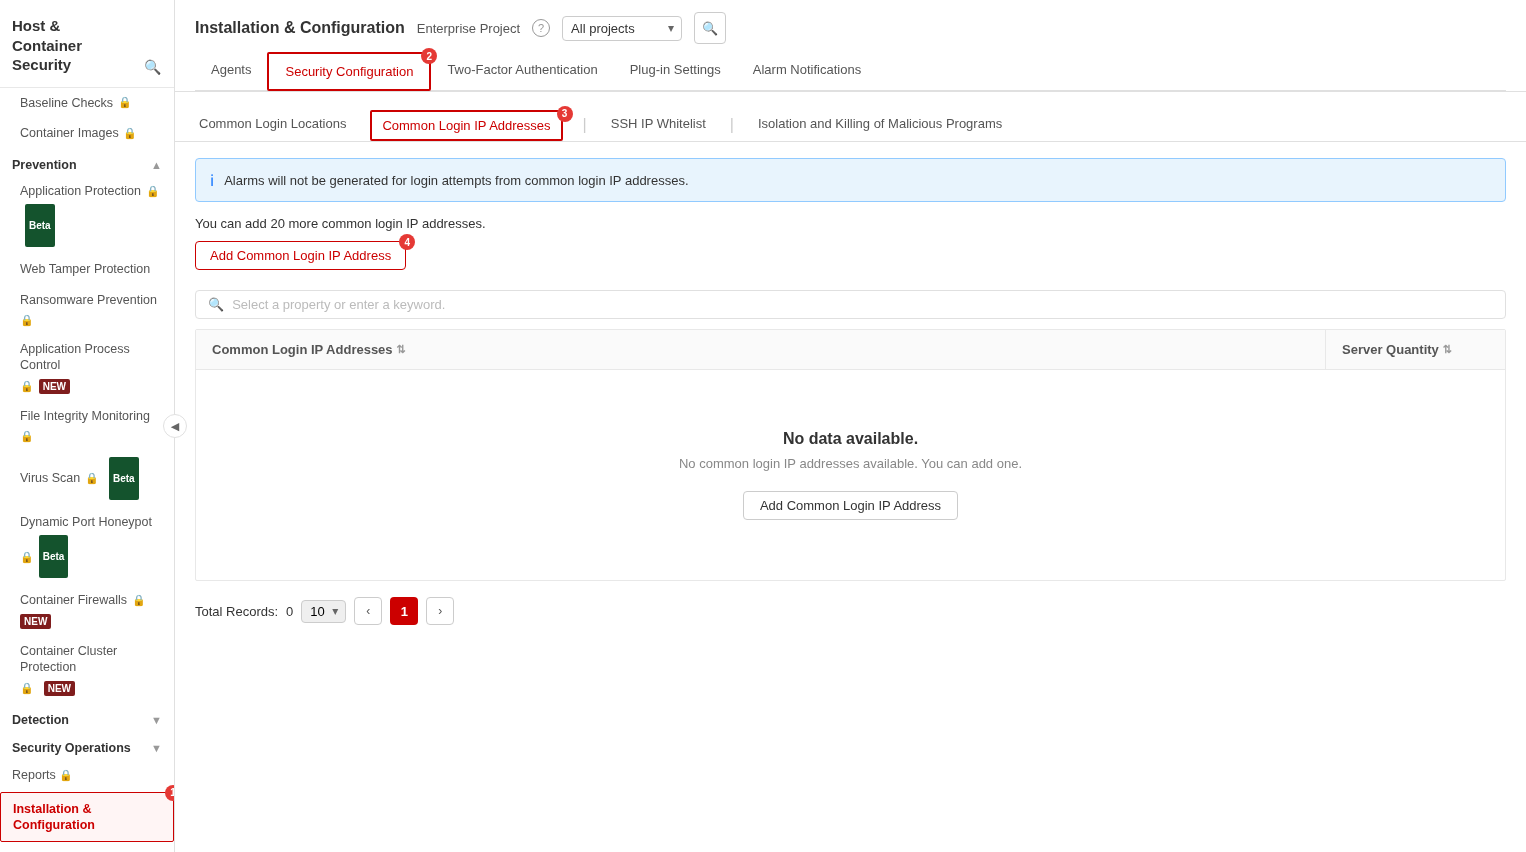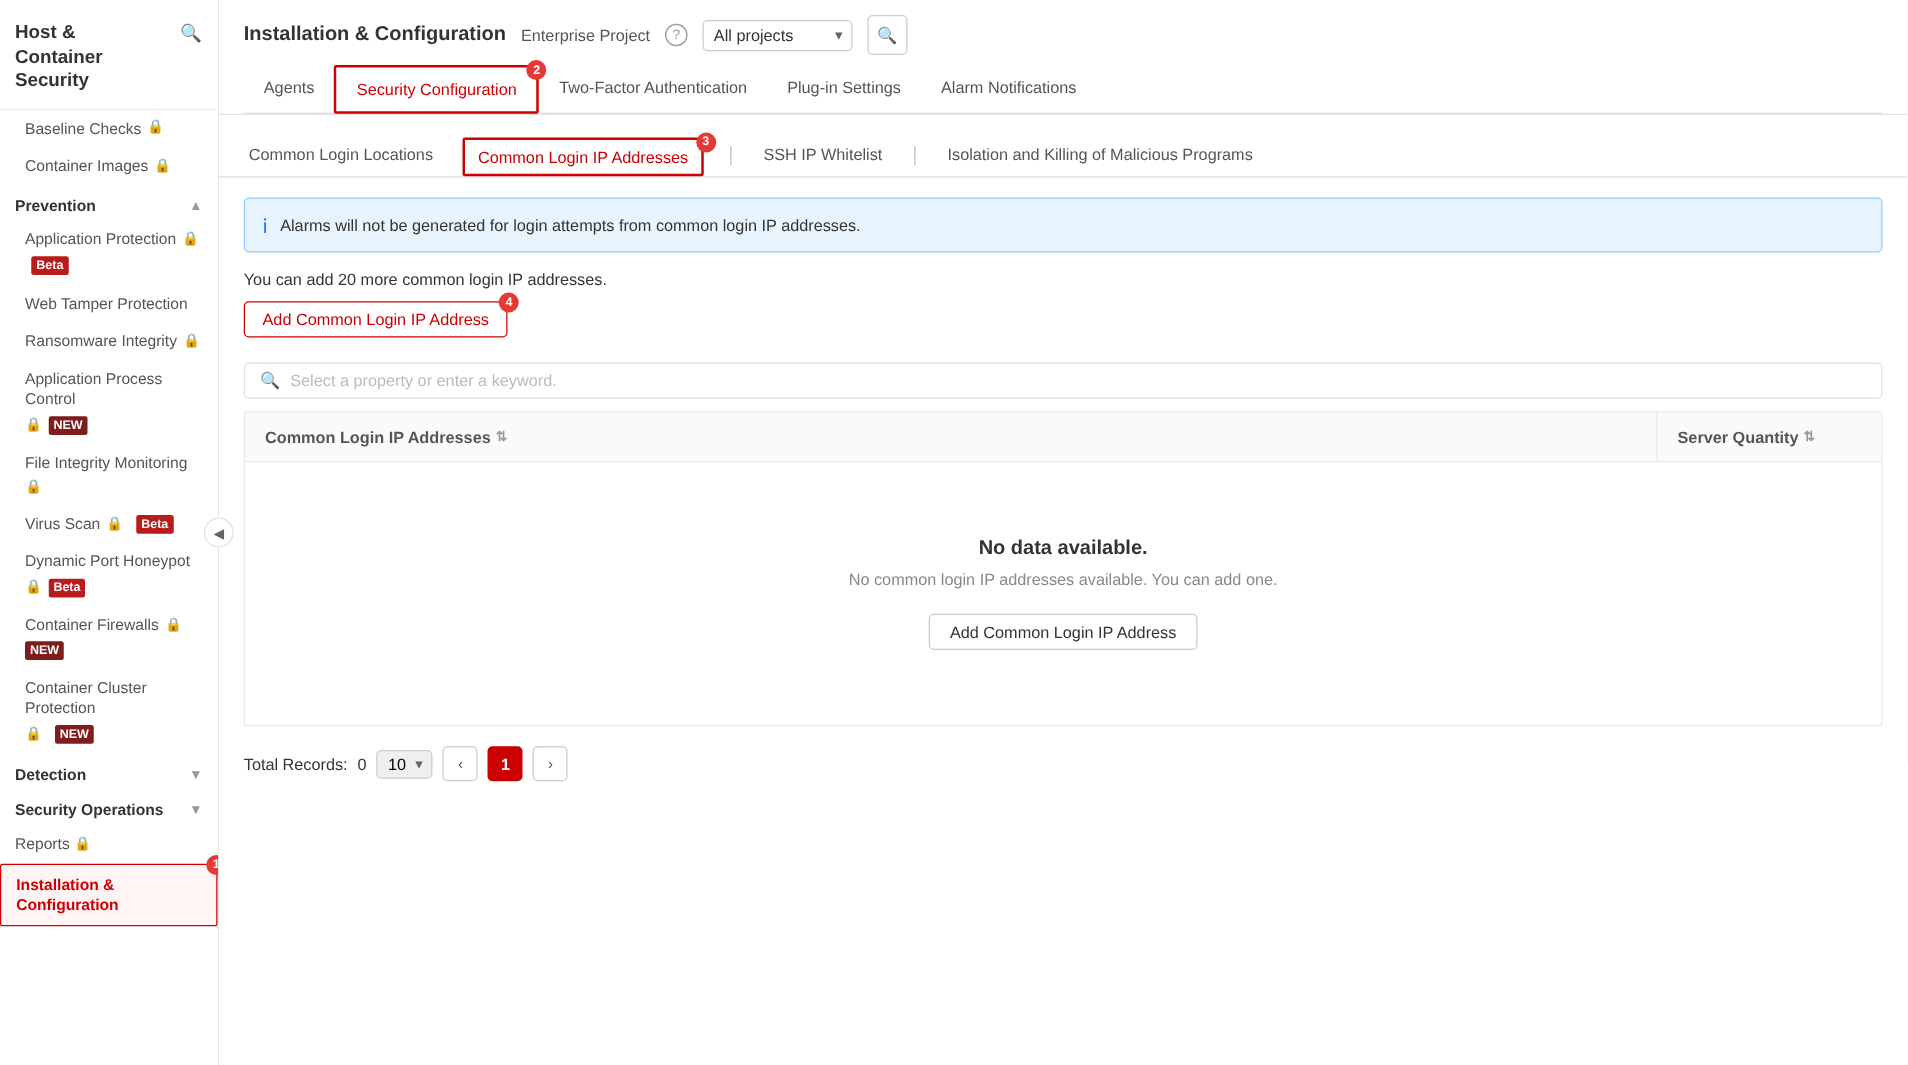--- a/index.html
+++ b/index.html
@@ -13,21 +13,21 @@
       border-right: 1px solid #e0e0e0;
       display: flex;
       flex-direction: column;
       overflow-y: auto;
       height: 852px;
     }
     .sidebar-header {
       padding: 16px 12px 12px 12px;
       border-bottom: 1px solid #e8e8e8;
       display: flex;
-      align-items: flex-start;
+      align-items: flex-end;
       justify-content: space-between;
     }
     .sidebar-header-title {
       font-size: 15px;
       font-weight: bold;
       color: #333;
       line-height: 1.3;
     }
     .sidebar-search-icon {
       color: #999;
@@ -56,26 +56,26 @@
       padding: 10px 12px 4px 12px;
       font-size: 12.5px;
       color: #333;
       font-weight: bold;
       display: flex;
       align-items: center;
       justify-content: space-between;
       cursor: pointer;
     }
     .badge-beta {
-      background: #b91c1c;
+      background: #14532d;
       color: #fff;
       font-size: 10px;
       font-weight: bold;
       border-radius: 2px;
-      padding: 1px 4px;
+      padding: 15px 4px;
       display: inline-block;
     }
     .badge-new {
       background: #7f1d1d;
       color: #fff;
       font-size: 10px;
       font-weight: bold;
       border-radius: 2px;
       padding: 1px 4px;
       display: inline-block;
@@ -479,21 +479,21 @@
       <span class="lock-icon">🔒</span>
       <br>
       <span class="badge-beta">Beta</span>
     </div>
 
     <div class="sidebar-sub-item">
       <span>Web Tamper Protection</span>
     </div>
 
     <div class="sidebar-sub-item">
-      <span>Ransomware Integrity</span>
+      <span>Ransomware Prevention</span>
       <span class="lock-icon">🔒</span>
     </div>
 
     <div class="sidebar-sub-item">
       <span>Application Process Control</span>
       <span class="lock-icon">🔒</span>
       <span class="badge-new">NEW</span>
     </div>
 
     <div class="sidebar-sub-item">

